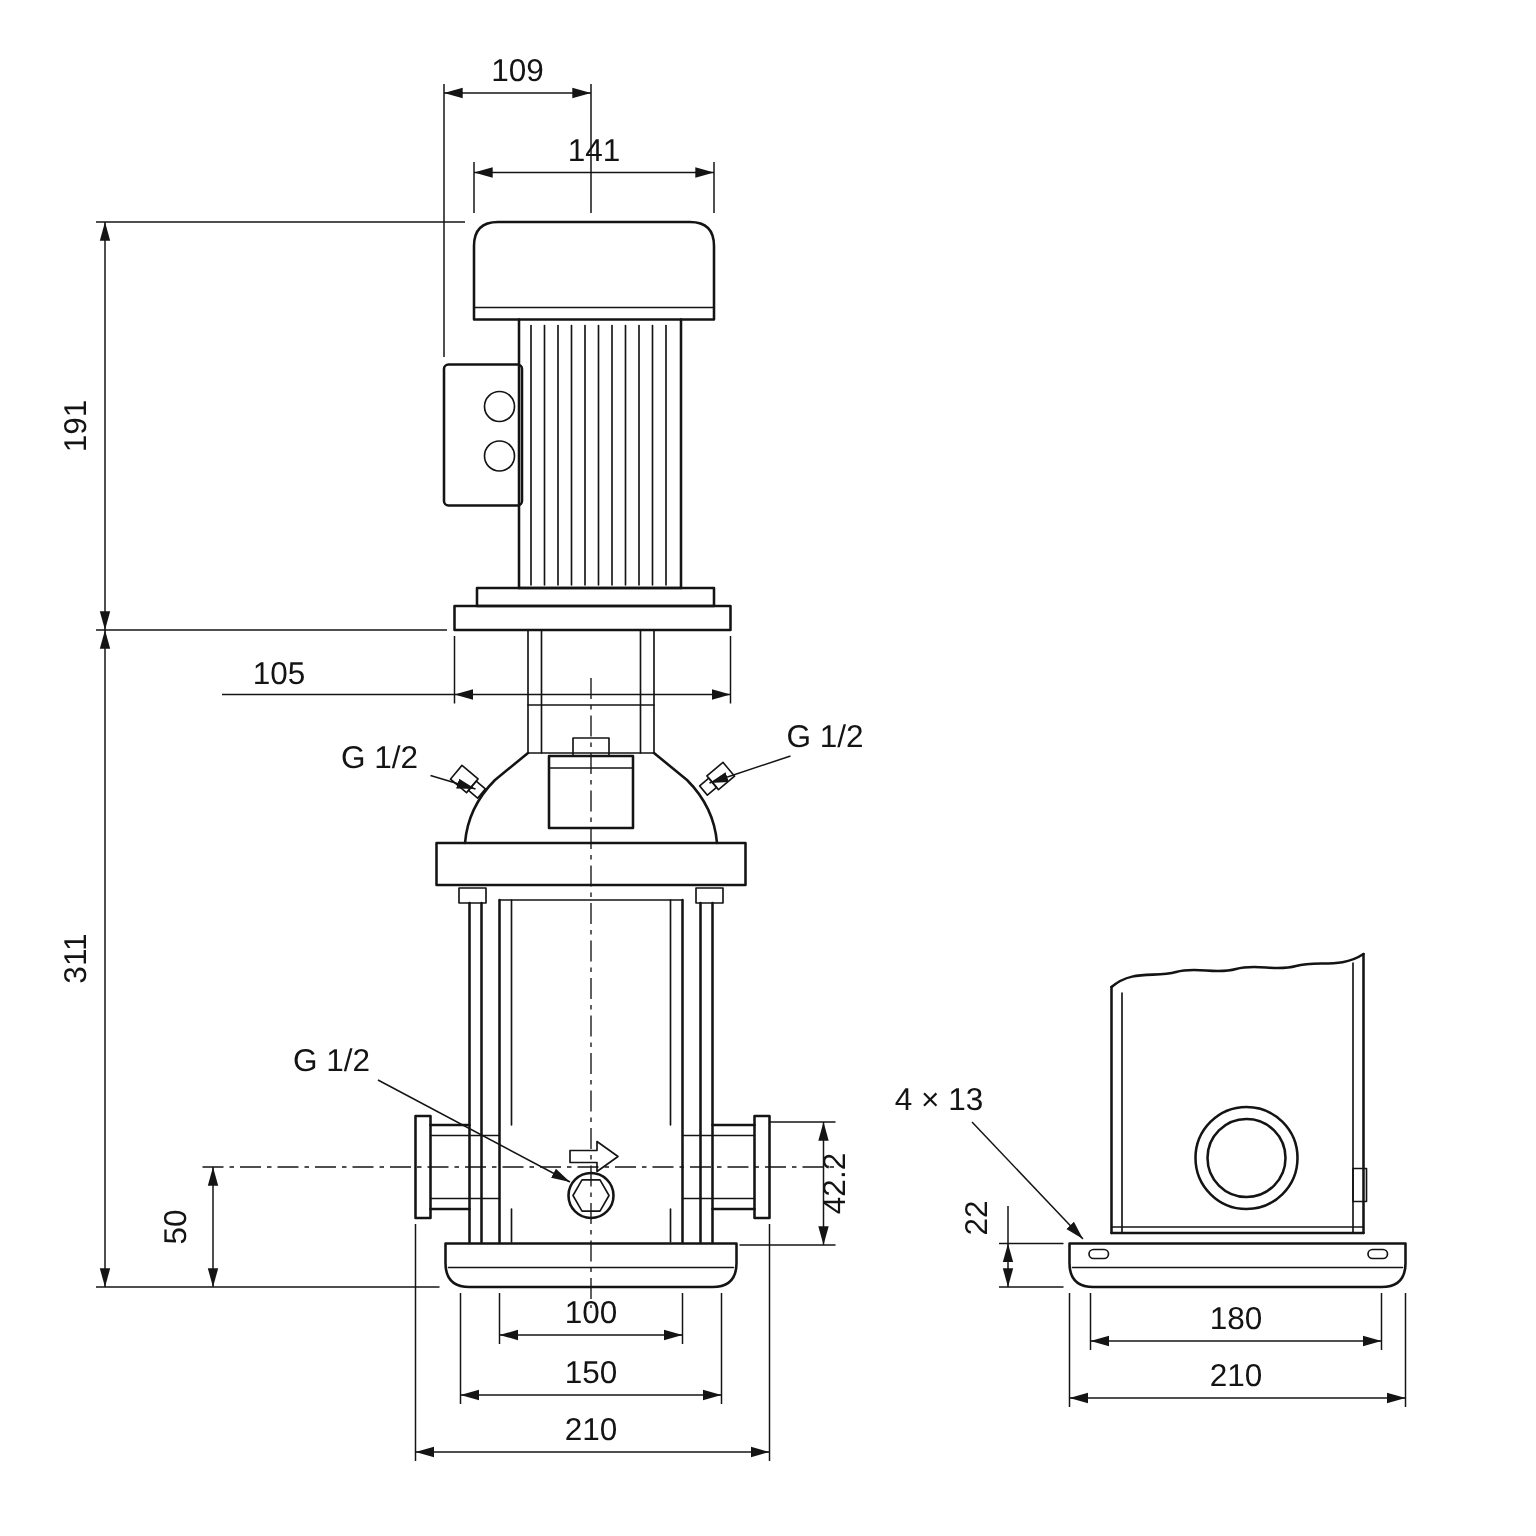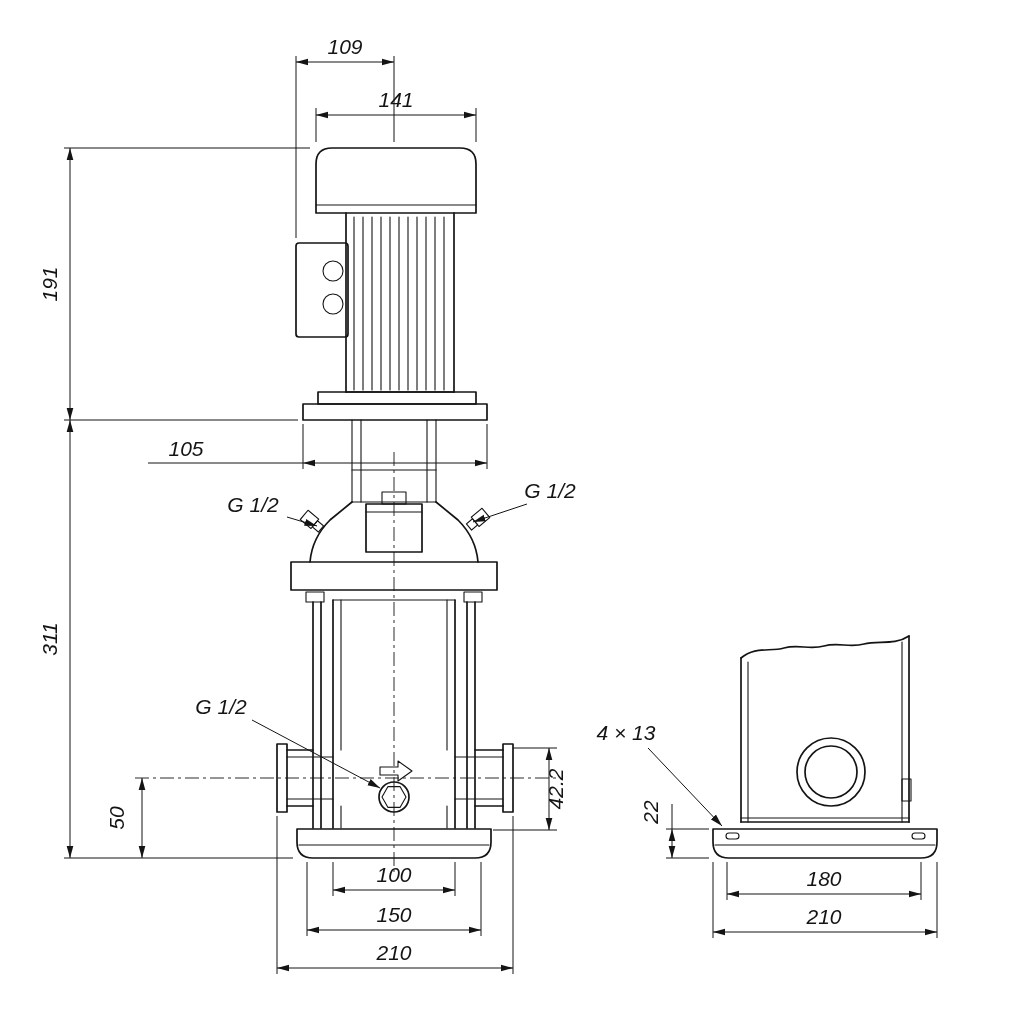--- a/index.html
+++ b/index.html
@@ -1,16 +1,16 @@
 <!DOCTYPE html>
 <html><head>
 <meta charset="utf-8">
 <style>
   html,body{margin:0;padding:0;background:#ffffff;}
-  .page{width:1024px;height:1024px;background:#fff;position:relative;overflow:hidden;font-style:italic;}
+  .page{width:1024px;height:1024px;background:#fff;position:relative;overflow:hidden;}
   svg{display:block;}
   .ol  {fill:none;stroke:#141414;stroke-width:1.7;stroke-linejoin:round;stroke-linecap:round;}
   .ol2 {fill:none;stroke:#141414;stroke-width:1.1;stroke-linejoin:round;stroke-linecap:round;}
   .dim {fill:none;stroke:#141414;stroke-width:1;}
   .cl  {fill:none;stroke:#141414;stroke-width:0.9;stroke-dasharray:14 4 3 4;}
   .dimtxt{font-family:"Liberation Sans",sans-serif;font-size:21px;fill:#141414;text-anchor:middle;}
 </style>
 </head>
 <body>
 

